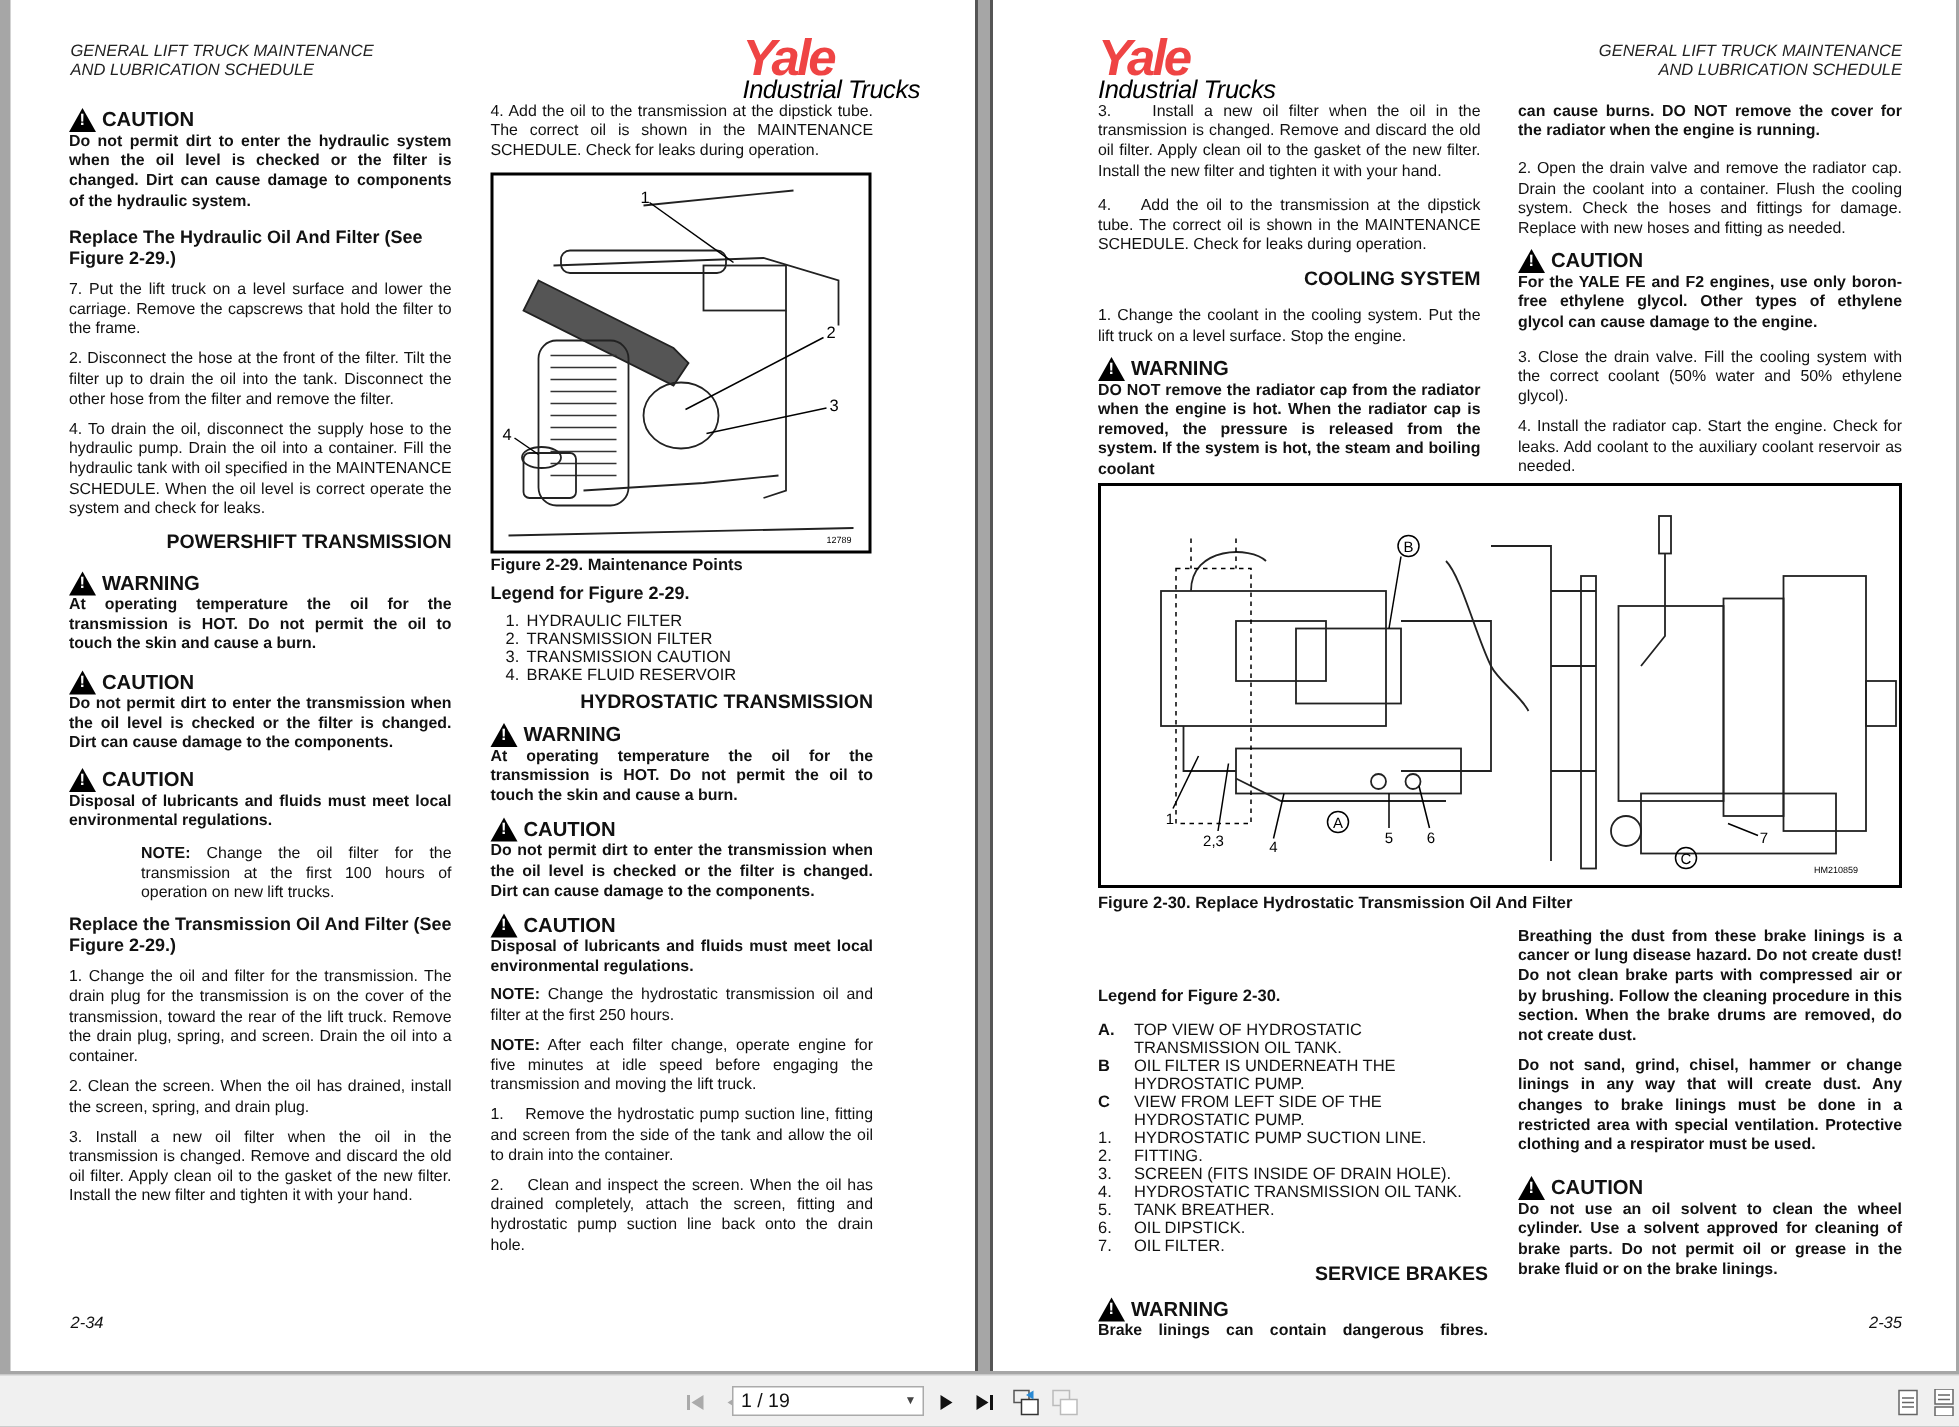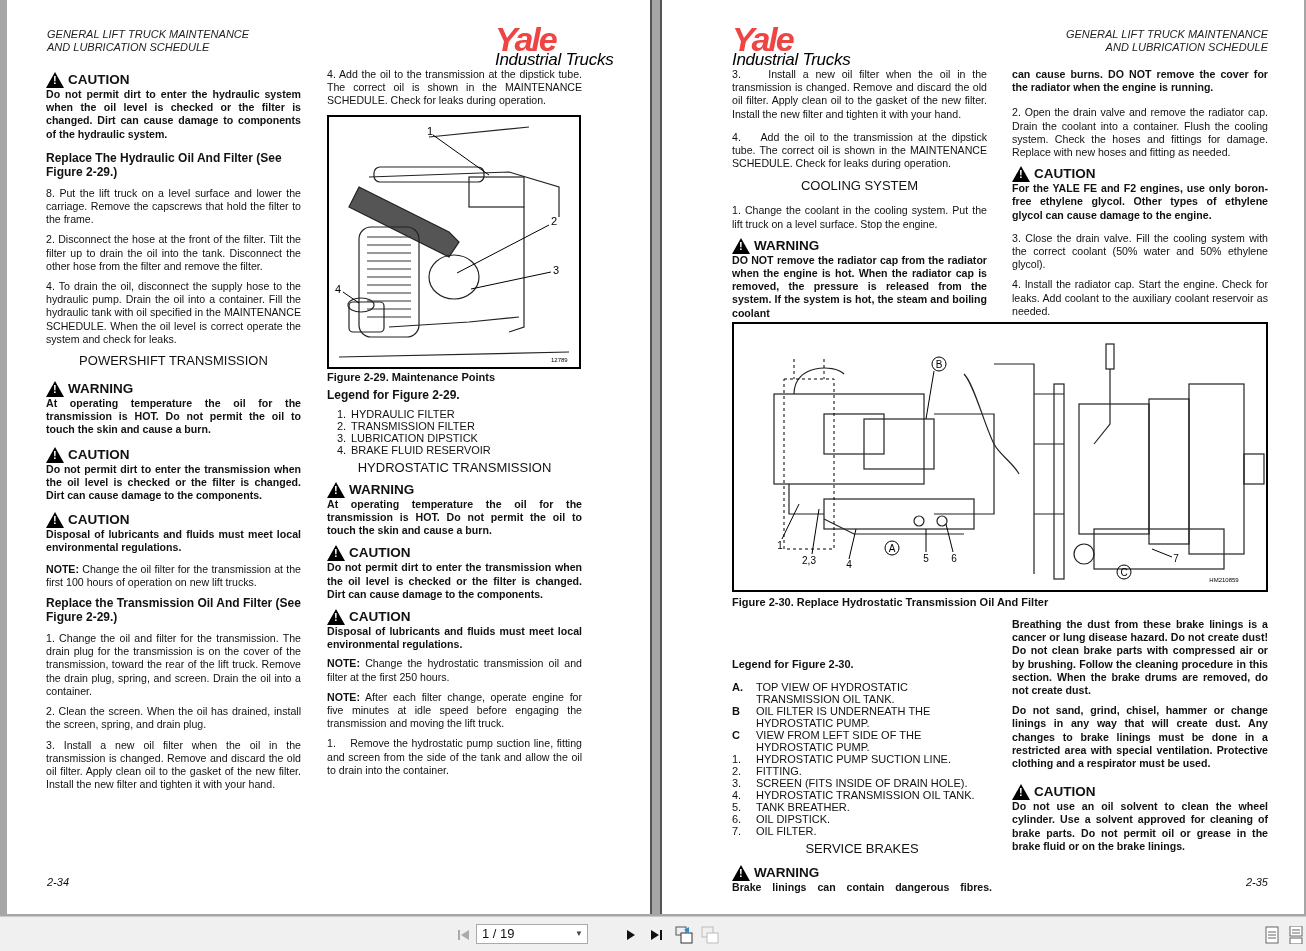--- a/index.html
+++ b/index.html
@@ -13,31 +13,31 @@
   .logo{position:absolute;}
   .logo .yale{font-family:"Liberation Sans",sans-serif;font-weight:bold;font-style:italic;font-size:34px;letter-spacing:-2px;line-height:30px;color:#ef4444;}
   .logo .ind{font-style:italic;font-size:17px;line-height:12px;letter-spacing:-0.3px;color:#000;}
   .col{position:absolute;font-size:10.6px;line-height:13.2px;text-align:justify;}
   .col p{margin:0 0 7px 0;}
   .alert{margin:0 0 6px 0;}
   .alert .title{font-weight:bold;font-size:13.5px;line-height:16px;display:flex;align-items:center;gap:4px;}
   .alert .body{font-weight:bold;}
   .tri{display:inline-block;width:0;height:0;border-left:9px solid transparent;border-right:9px solid transparent;border-bottom:16px solid #000;position:relative;}
   .tri:after{content:"!";position:absolute;left:-2px;top:2px;color:#fff;font-size:11px;font-weight:bold;line-height:13px;}
-  .sec{font-weight:normal;font-size:13px;line-height:16px;margin:4px 0 8px 0;text-align:center;}
+  .sec{font-weight:bold;font-size:13px;line-height:16px;margin:4px 0 8px 0;text-align:right;}
   .sub{font-weight:bold;font-size:12px;line-height:14px;margin:2px 0 8px 0;text-align:left;}
   .fig{border:2px solid #000;background:#fff;position:relative;}
   .figcap{font-weight:bold;font-size:11px;margin:2px 0 4px 0;}
   .legend{margin:0 0 2px 0;}
   .legend .row{display:flex;font-size:11px;line-height:12px;text-align:left;}
   .legend .num{width:24px;flex:none;}
   .pnum{position:absolute;font-style:italic;font-size:11px;}
   .toolbar{position:absolute;left:0;top:916px;width:1306px;height:35px;background:#f0f0f0;border-top:1px solid #c8c8c8;}
   .tb-btn{position:absolute;top:9px;height:18px;display:flex;align-items:center;justify-content:center;cursor:pointer;}
-  .pagebox{position:absolute;left:476px;top:7px;width:112px;height:20px;background:#fff;border:1px solid #aaa;box-sizing:border-box;font-size:13px;line-height:18px;padding-left:5px;}
+  .pagebox{position:absolute;left:488px;top:7px;width:128px;height:20px;background:#fff;border:1px solid #aaa;box-sizing:border-box;font-size:13px;line-height:18px;padding-left:5px;}
   .pagebox .dd{position:absolute;right:4px;top:0;font-size:8px;color:#444;}
 </style>
 </head>
 <body>
 
 <div class="viewer">
   <div class="gutter"></div>
 
   <div class="page left">
     <div class="hdr" style="left:40px;top:28px;">
@@ -51,21 +51,21 @@
 
     <div class="col" style="left:39px;top:72px;width:255px;">
       <div class="alert">
         <div class="title">
             <span class="tri"></span>
             <span>CAUTION</span>
           </div>
         <div class="body">Do not permit dirt to enter the hydraulic system when the oil level is checked or the filter is changed. Dirt can cause damage to components of the hydraulic system.</div>
       </div>
       <div class="sub" style="margin-top:10px;">Replace The Hydraulic Oil And Filter (See Figure 2-29.)</div>
-      <p>8. Put the lift truck on a level surface and lower the carriage. Remove the capscrews that hold the filter to the frame.</p>
+      <p>7. Put the lift truck on a level surface and lower the carriage. Remove the capscrews that hold the filter to the frame.</p>
       <p>2. Disconnect the hose at the front of the filter. Tilt the filter up to drain the oil into the tank. Disconnect the other hose from the filter and remove the filter.</p>
       <p>4. To drain the oil, disconnect the supply hose to the hydraulic pump. Drain the oil into a container. Fill the hydraulic tank with oil specified in the MAINTENANCE SCHEDULE. When the oil level is correct operate the system and check for leaks.</p>
       <div class="sec">POWERSHIFT TRANSMISSION</div>
       <div class="alert" style="margin-top:12px;">
         <div class="title">
             <span class="tri"></span>
             <span>WARNING</span>
           </div>
         <div class="body">At operating temperature the oil for the transmission is HOT. Do not permit the oil to touch the skin and cause a burn.</div>
       </div>
@@ -76,21 +76,21 @@
           </div>
         <div class="body">Do not permit dirt to enter the transmission when the oil level is checked or the filter is changed. Dirt can cause damage to the components.</div>
       </div>
       <div class="alert" style="margin-top:10px;">
         <div class="title">
             <span class="tri"></span>
             <span>CAUTION</span>
           </div>
         <div class="body">Disposal of lubricants and fluids must meet local environmental regulations.</div>
       </div>
-      <p style="margin-top:8px;"><b>NOTE:</b><span> Change the oil filter for the transmission at the first 100 hours of operation on new lift trucks.</span></p>
+      <p style="margin-top:8px;margin-left:48px;"><b>NOTE:</b><span> Change the oil filter for the transmission at the first 100 hours of operation on new lift trucks.</span></p>
       <div class="sub">Replace the Transmission Oil And Filter (See Figure 2-29.)</div>
       <p>1. Change the oil and filter for the transmission. The drain plug for the transmission is on the cover of the transmission, toward the rear of the lift truck. Remove the drain plug, spring, and screen. Drain the oil into a container.</p>
       <p>2. Clean the screen. When the oil has drained, install the screen, spring, and drain plug.</p>
       <p>3. Install a new oil filter when the oil in the transmission is changed. Remove and discard the old oil filter. Apply clean oil to the gasket of the new filter. Install the new filter and tighten it with your hand.</p>
     </div>
 
     <div class="col" style="left:320px;top:68px;width:255px;">
       <p>4. Add the oil to the transmission at the dipstick tube. The correct oil is shown in the MAINTENANCE SCHEDULE. Check for leaks during operation.</p>
       <div class="fig" style="width:250px;height:250px;">
         <svg width="250" height="250" viewBox="0 0 250 250">
@@ -142,21 +142,21 @@
         <div class="row">
             <span class="num" style="width:14px">1.</span>
             <span>HYDRAULIC FILTER</span>
           </div>
         <div class="row">
             <span class="num" style="width:14px">2.</span>
             <span>TRANSMISSION FILTER</span>
           </div>
         <div class="row">
             <span class="num" style="width:14px">3.</span>
-            <span>LUBRICATION DIPSTICK</span>
+            <span>TRANSMISSION CAUTION</span>
           </div>
         <div class="row">
             <span class="num" style="width:14px">4.</span>
             <span>BRAKE FLUID RESERVOIR</span>
           </div>
       </div>
       <div class="sec" style="margin:4px 0 6px 0;">HYDROSTATIC TRANSMISSION</div>
       <div class="alert">
         <div class="title">
             <span class="tri"></span>
@@ -174,20 +174,21 @@
       <div class="alert" style="margin-top:8px;">
         <div class="title">
             <span class="tri"></span>
             <span>CAUTION</span>
           </div>
         <div class="body">Disposal of lubricants and fluids must meet local environmental regulations.</div>
       </div>
       <p><b>NOTE:</b><span> Change the hydrostatic transmission oil and filter at the first 250 hours.</span></p>
       <p><b>NOTE:</b><span> After each filter change, operate engine for five minutes at idle speed before engaging the transmission and moving the lift truck.</span></p>
       <p style="white-space:pre-wrap;">1.    Remove the hydrostatic pump suction line, fitting and screen from the side of the tank and allow the oil to drain into the container.</p>
+      <p style="white-space:pre-wrap;">2.    Clean and inspect the screen. When the oil has drained completely, attach the screen, fitting and hydrostatic pump suction line back onto the drain hole.</p>
     </div>
 
     <div class="pnum" style="left:40px;top:876px;">2-34</div>
   </div>
 
   <div class="page right">
     <div class="logo" style="left:70px;top:24px;">
       <div class="yale">Yale</div>
       <div class="ind">Industrial Trucks</div>
     </div>

